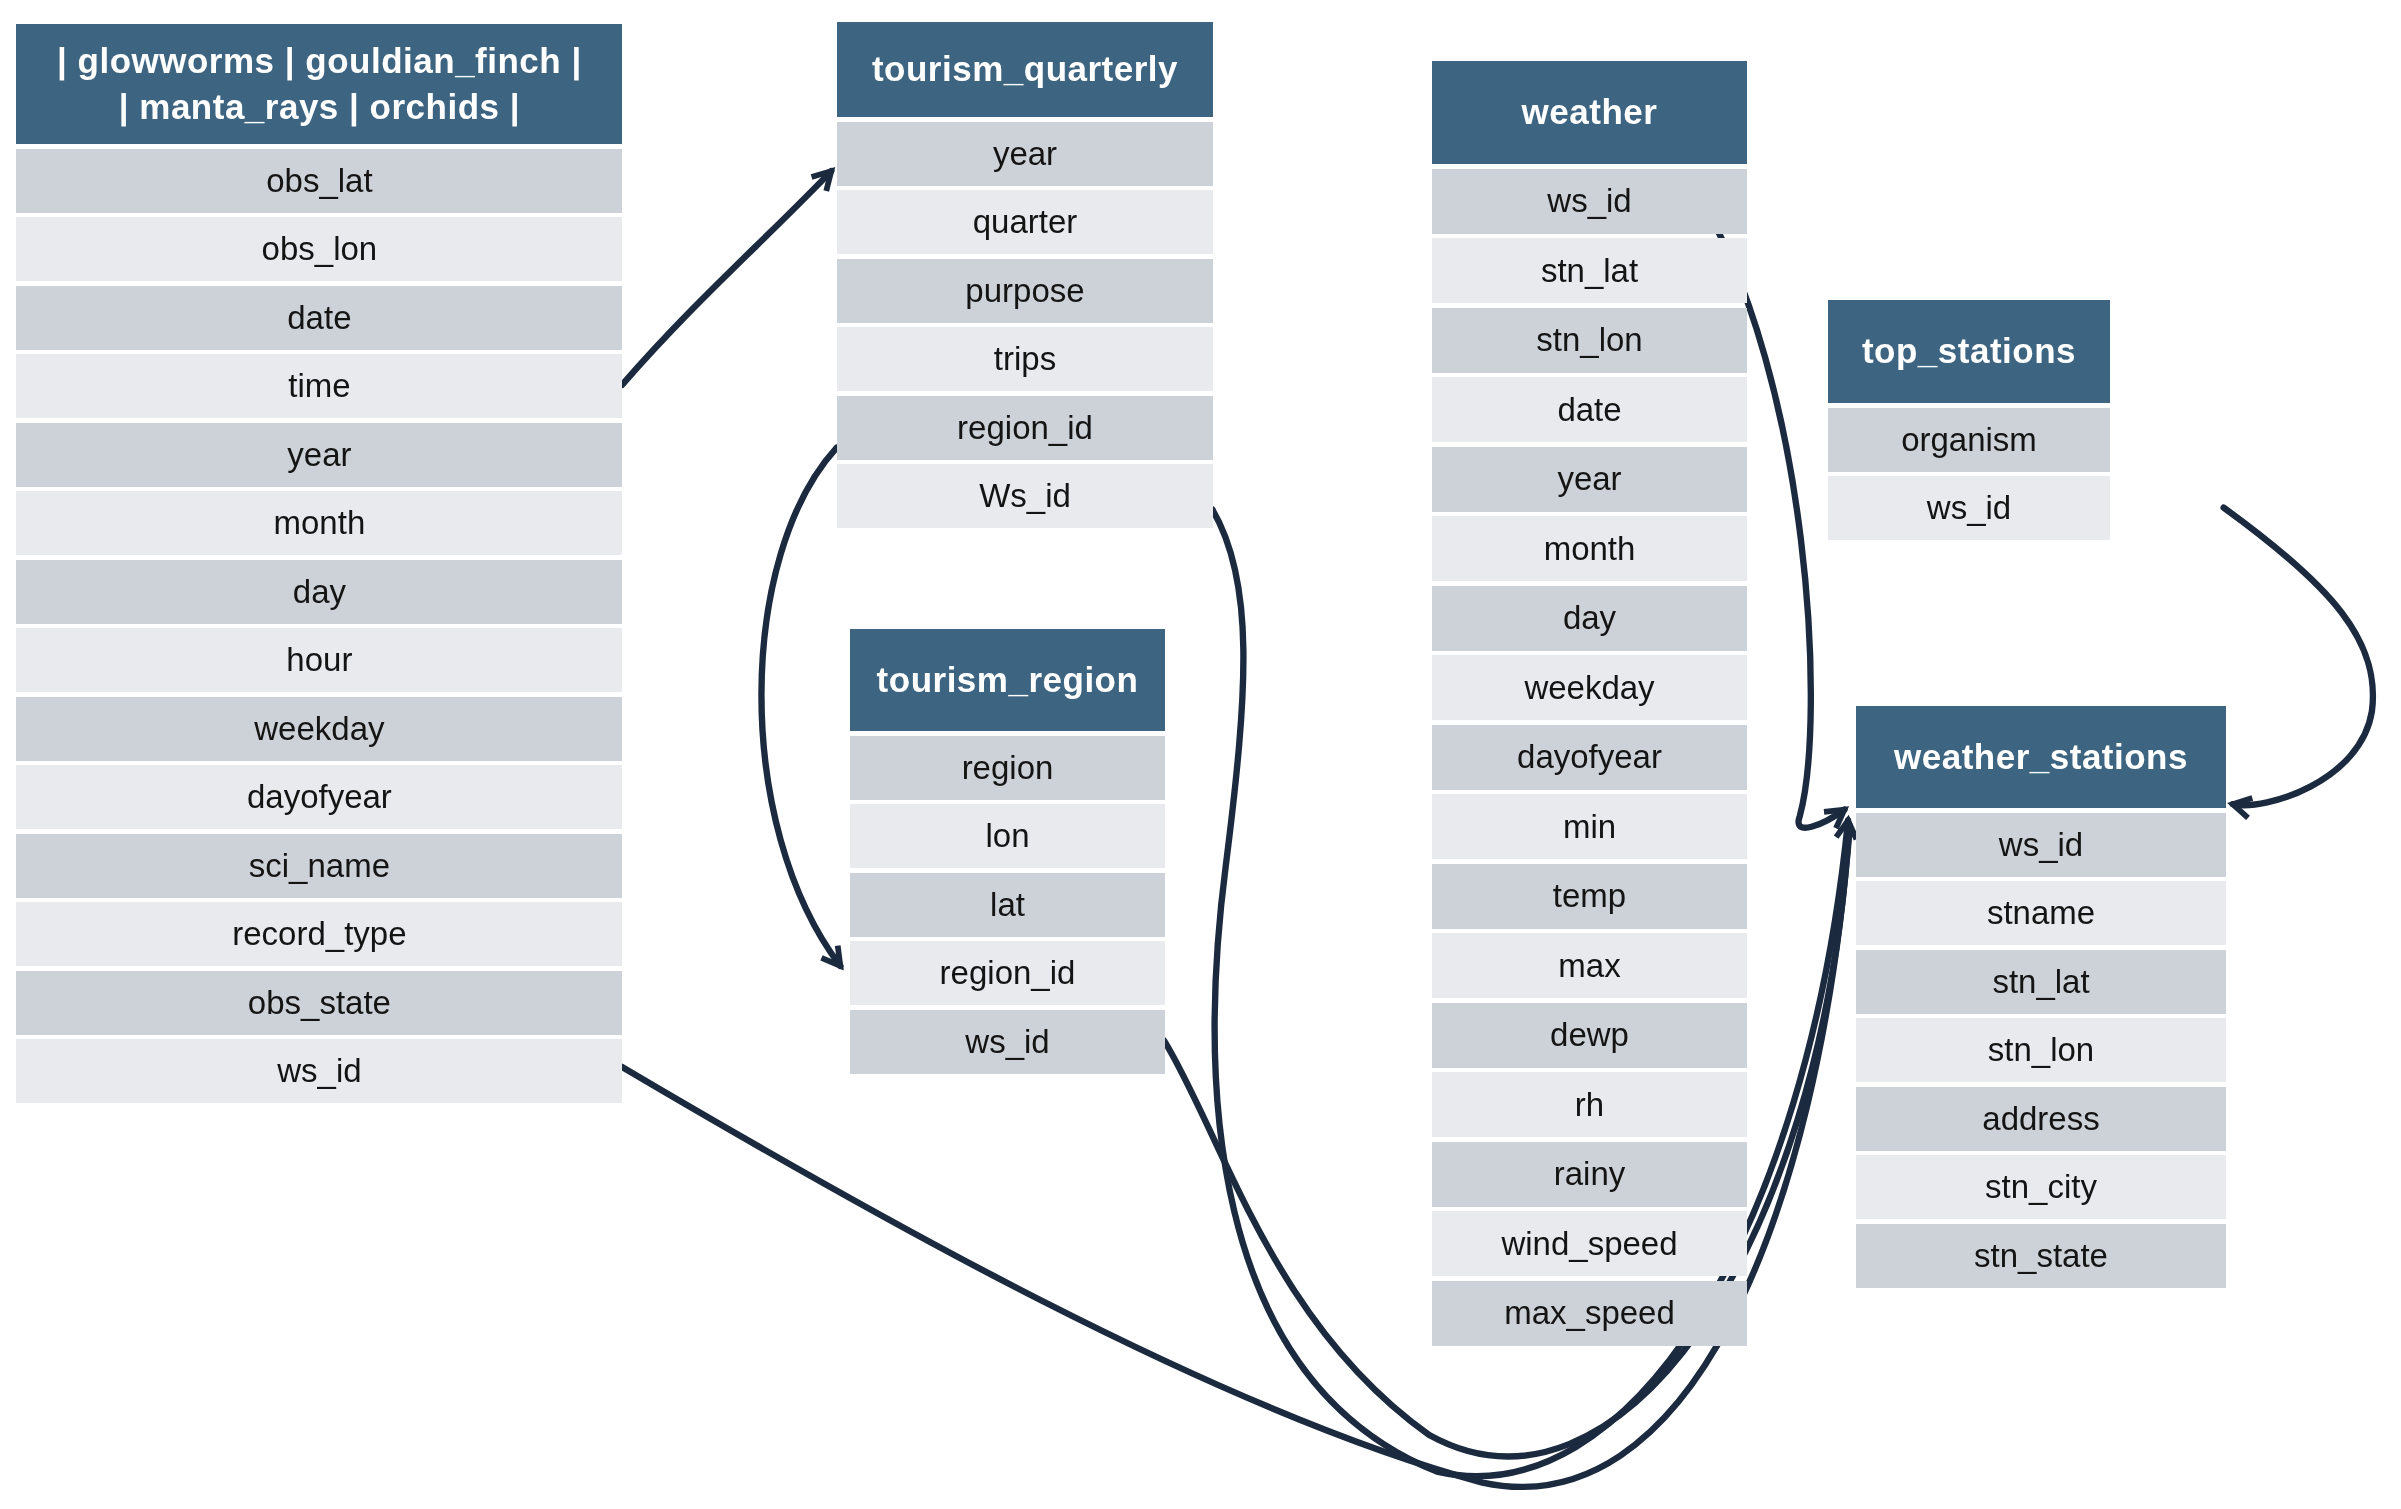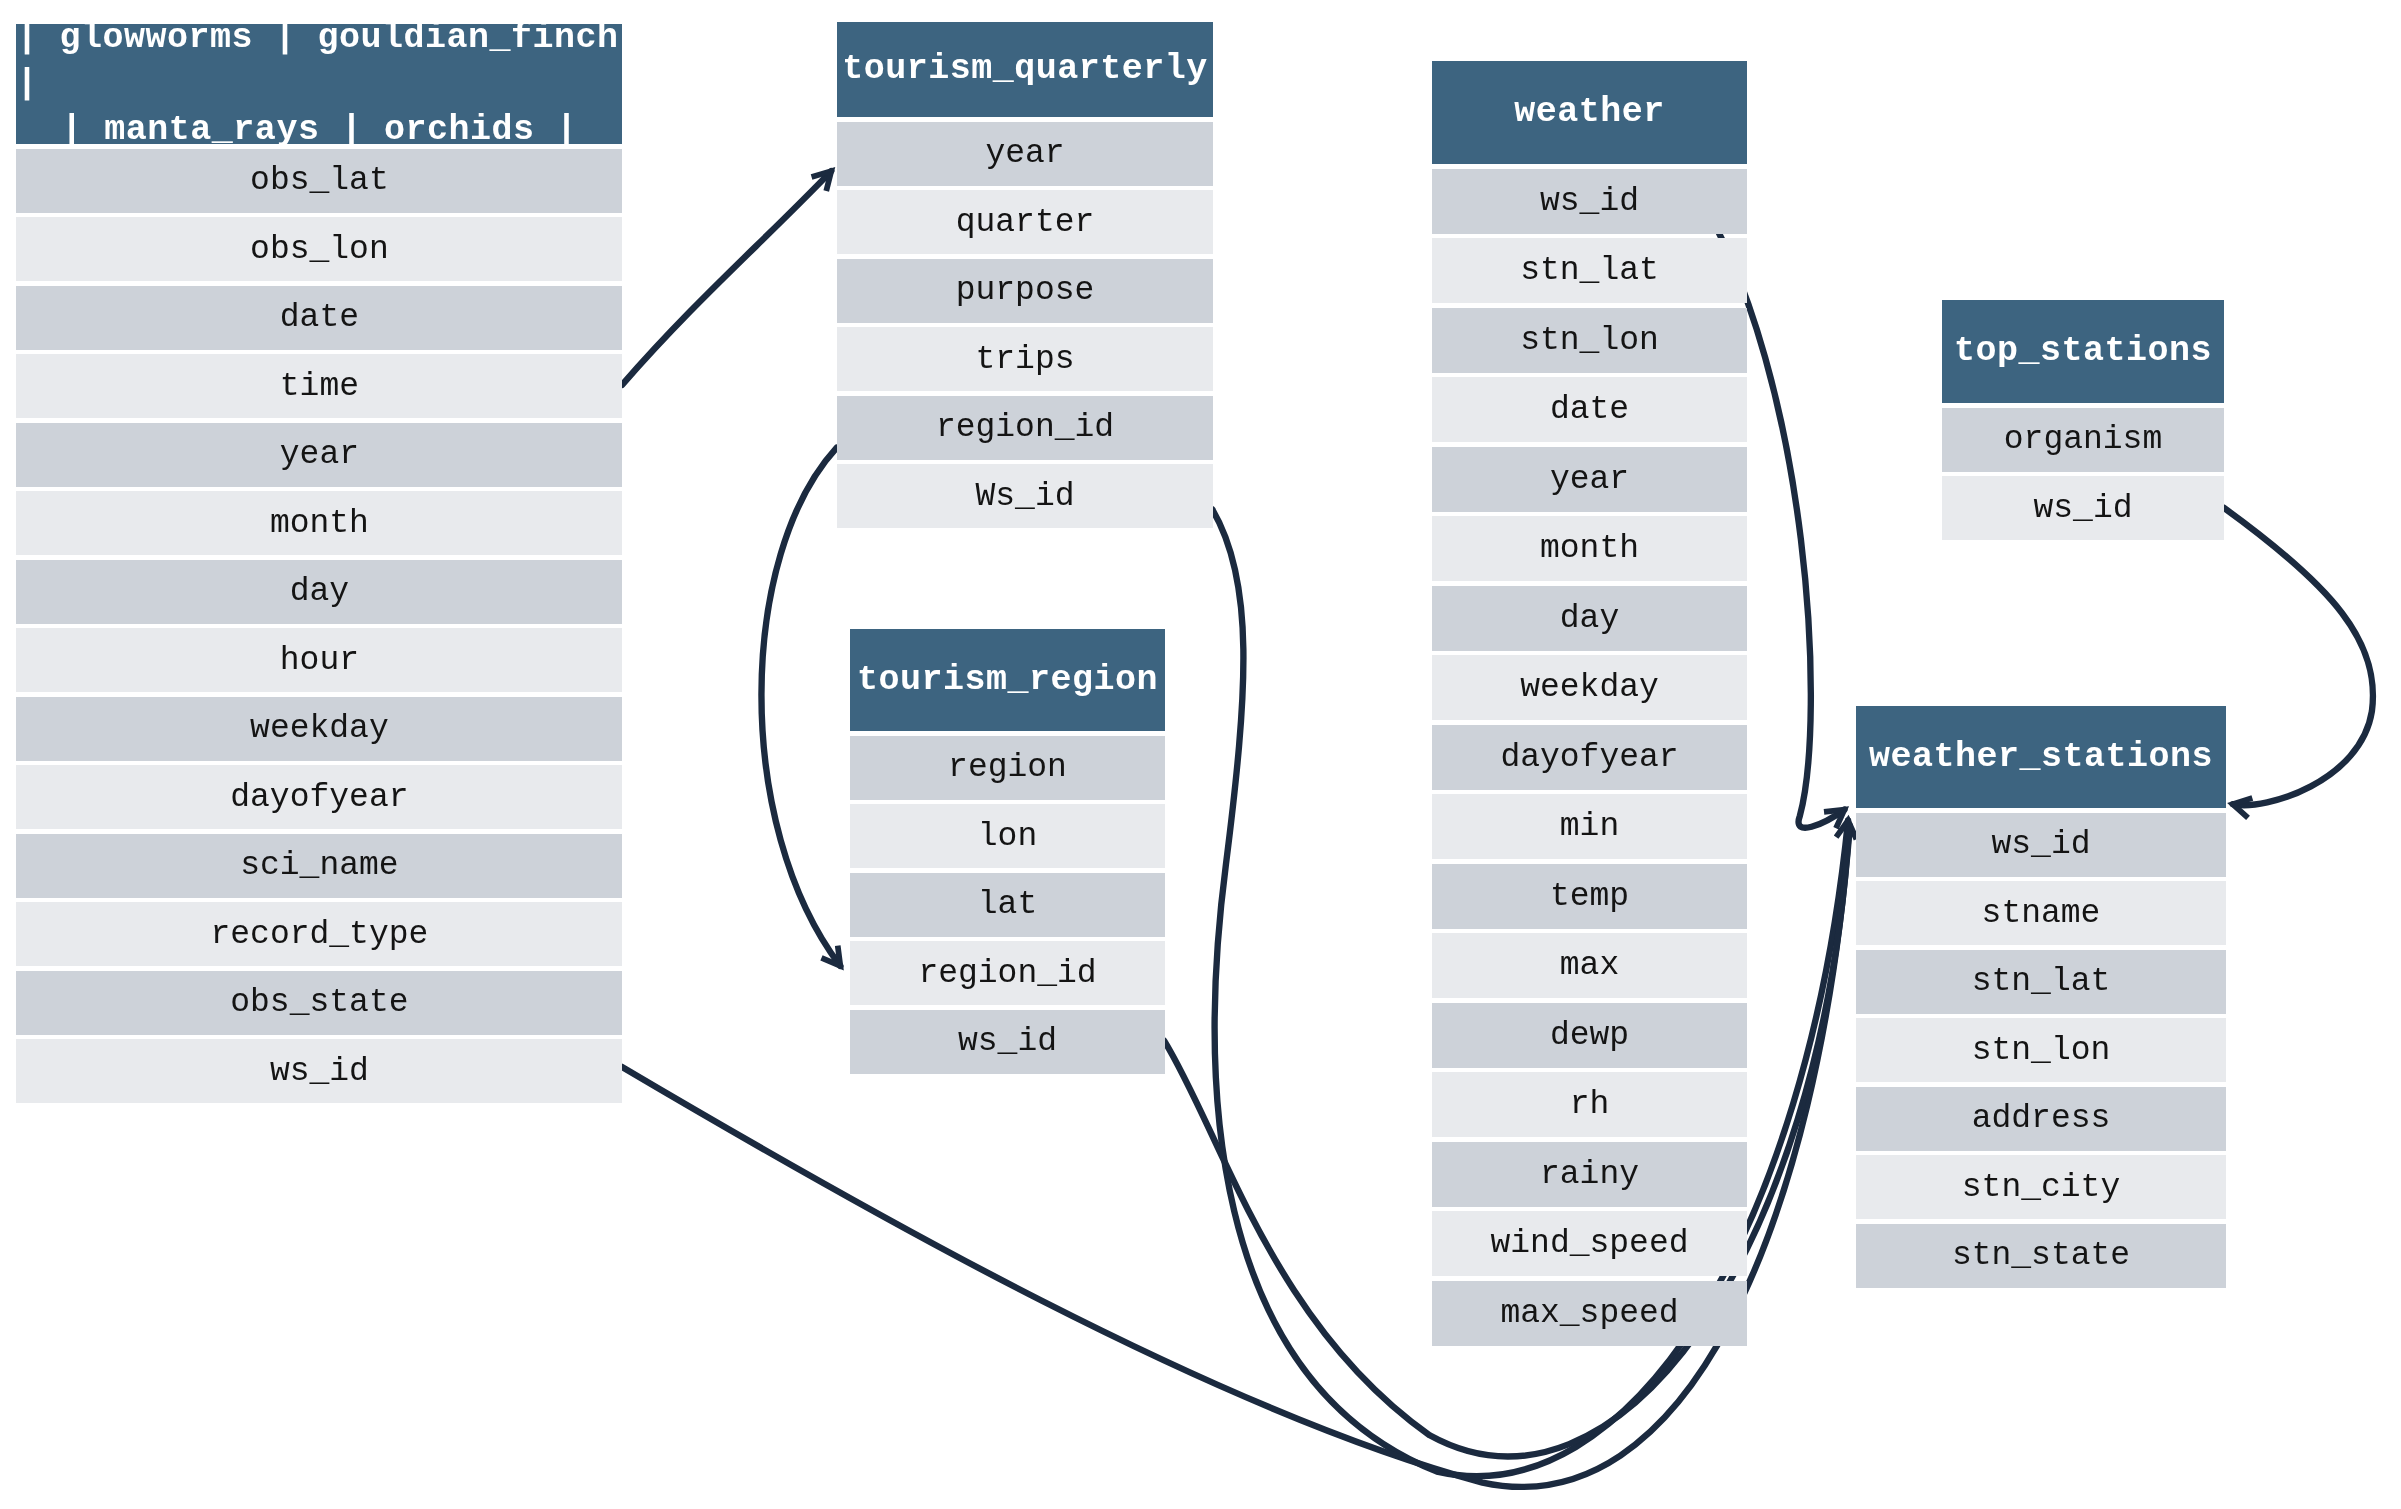--- a/index.html
+++ b/index.html
@@ -10,21 +10,21 @@
     --row-text:#141414;
     --connector:#1B2A3F;
     --canvas-bg:#FFFFFF;
   }
   html,body{margin:0;padding:0;background:var(--canvas-bg);}
   #canvas{
     position:relative;
     width:2401px;height:1510px;
     background:var(--canvas-bg);
     overflow:hidden;
-    font-family:Liberation Mono, monospace;
+    font-family:Liberation Sans, sans-serif;
     border-radius:27px;
   }
   .table{position:absolute;}
   .thead{
     height:var(--hh,102px);
     background:var(--header-bg);
     color:var(--header-text);
     display:flex;flex-direction:column;align-items:center;justify-content:center;
     font-weight:bold;font-size:35px;line-height:1.32;
     letter-spacing:0.5px;
@@ -121,21 +121,21 @@
     <div class="trow">min</div>
     <div class="trow">temp</div>
     <div class="trow">max</div>
     <div class="trow">dewp</div>
     <div class="trow">rh</div>
     <div class="trow">rainy</div>
     <div class="trow">wind_speed</div>
     <div class="trow">max_speed</div>
   </div>
 
-  <div class="table" style="left:1942px;top:300px;width:282px;--hh:103px;">
+  <div class="table" style="left:1828px;top:300px;width:282px;--hh:103px;">
     <div class="thead">
       <span>top_stations</span>
     </div>
     <div class="trow">organism</div>
     <div class="trow">ws_id</div>
   </div>
 
   <div class="table" style="left:1856px;top:673px;width:370px;margin-top:33px;--hh:102px;">
     <div class="thead">
       <span>weather_stations</span>

